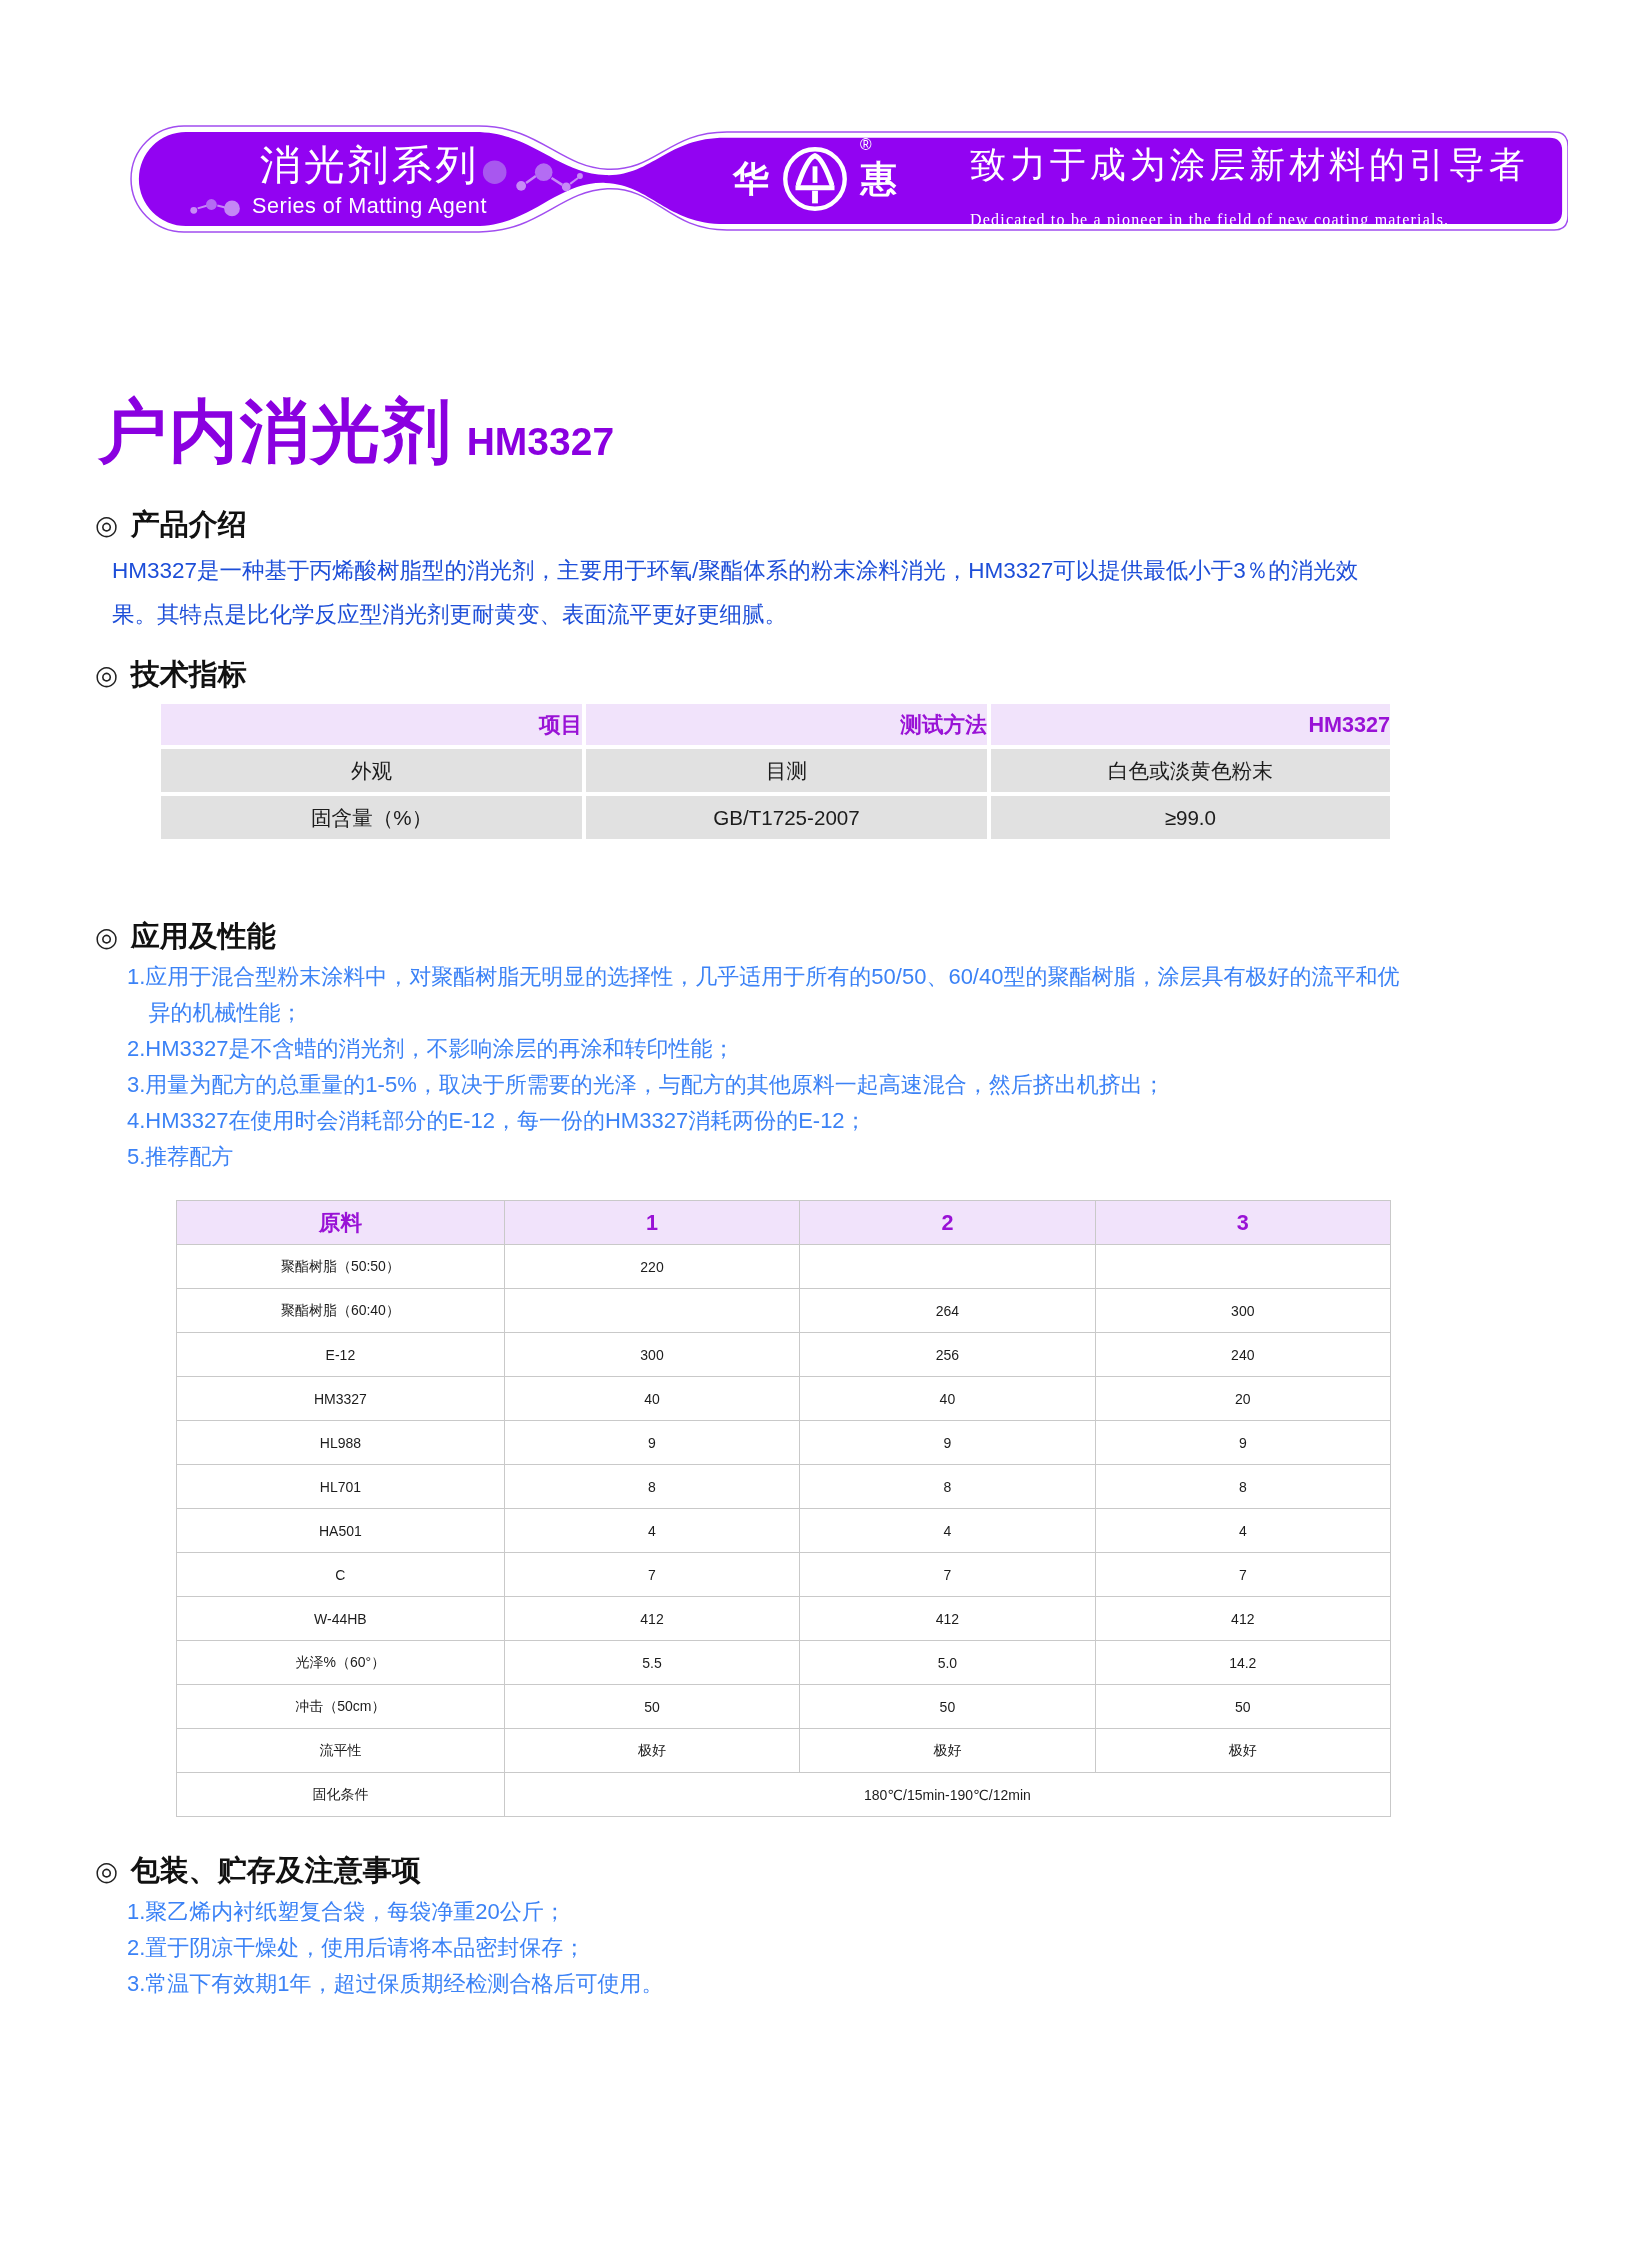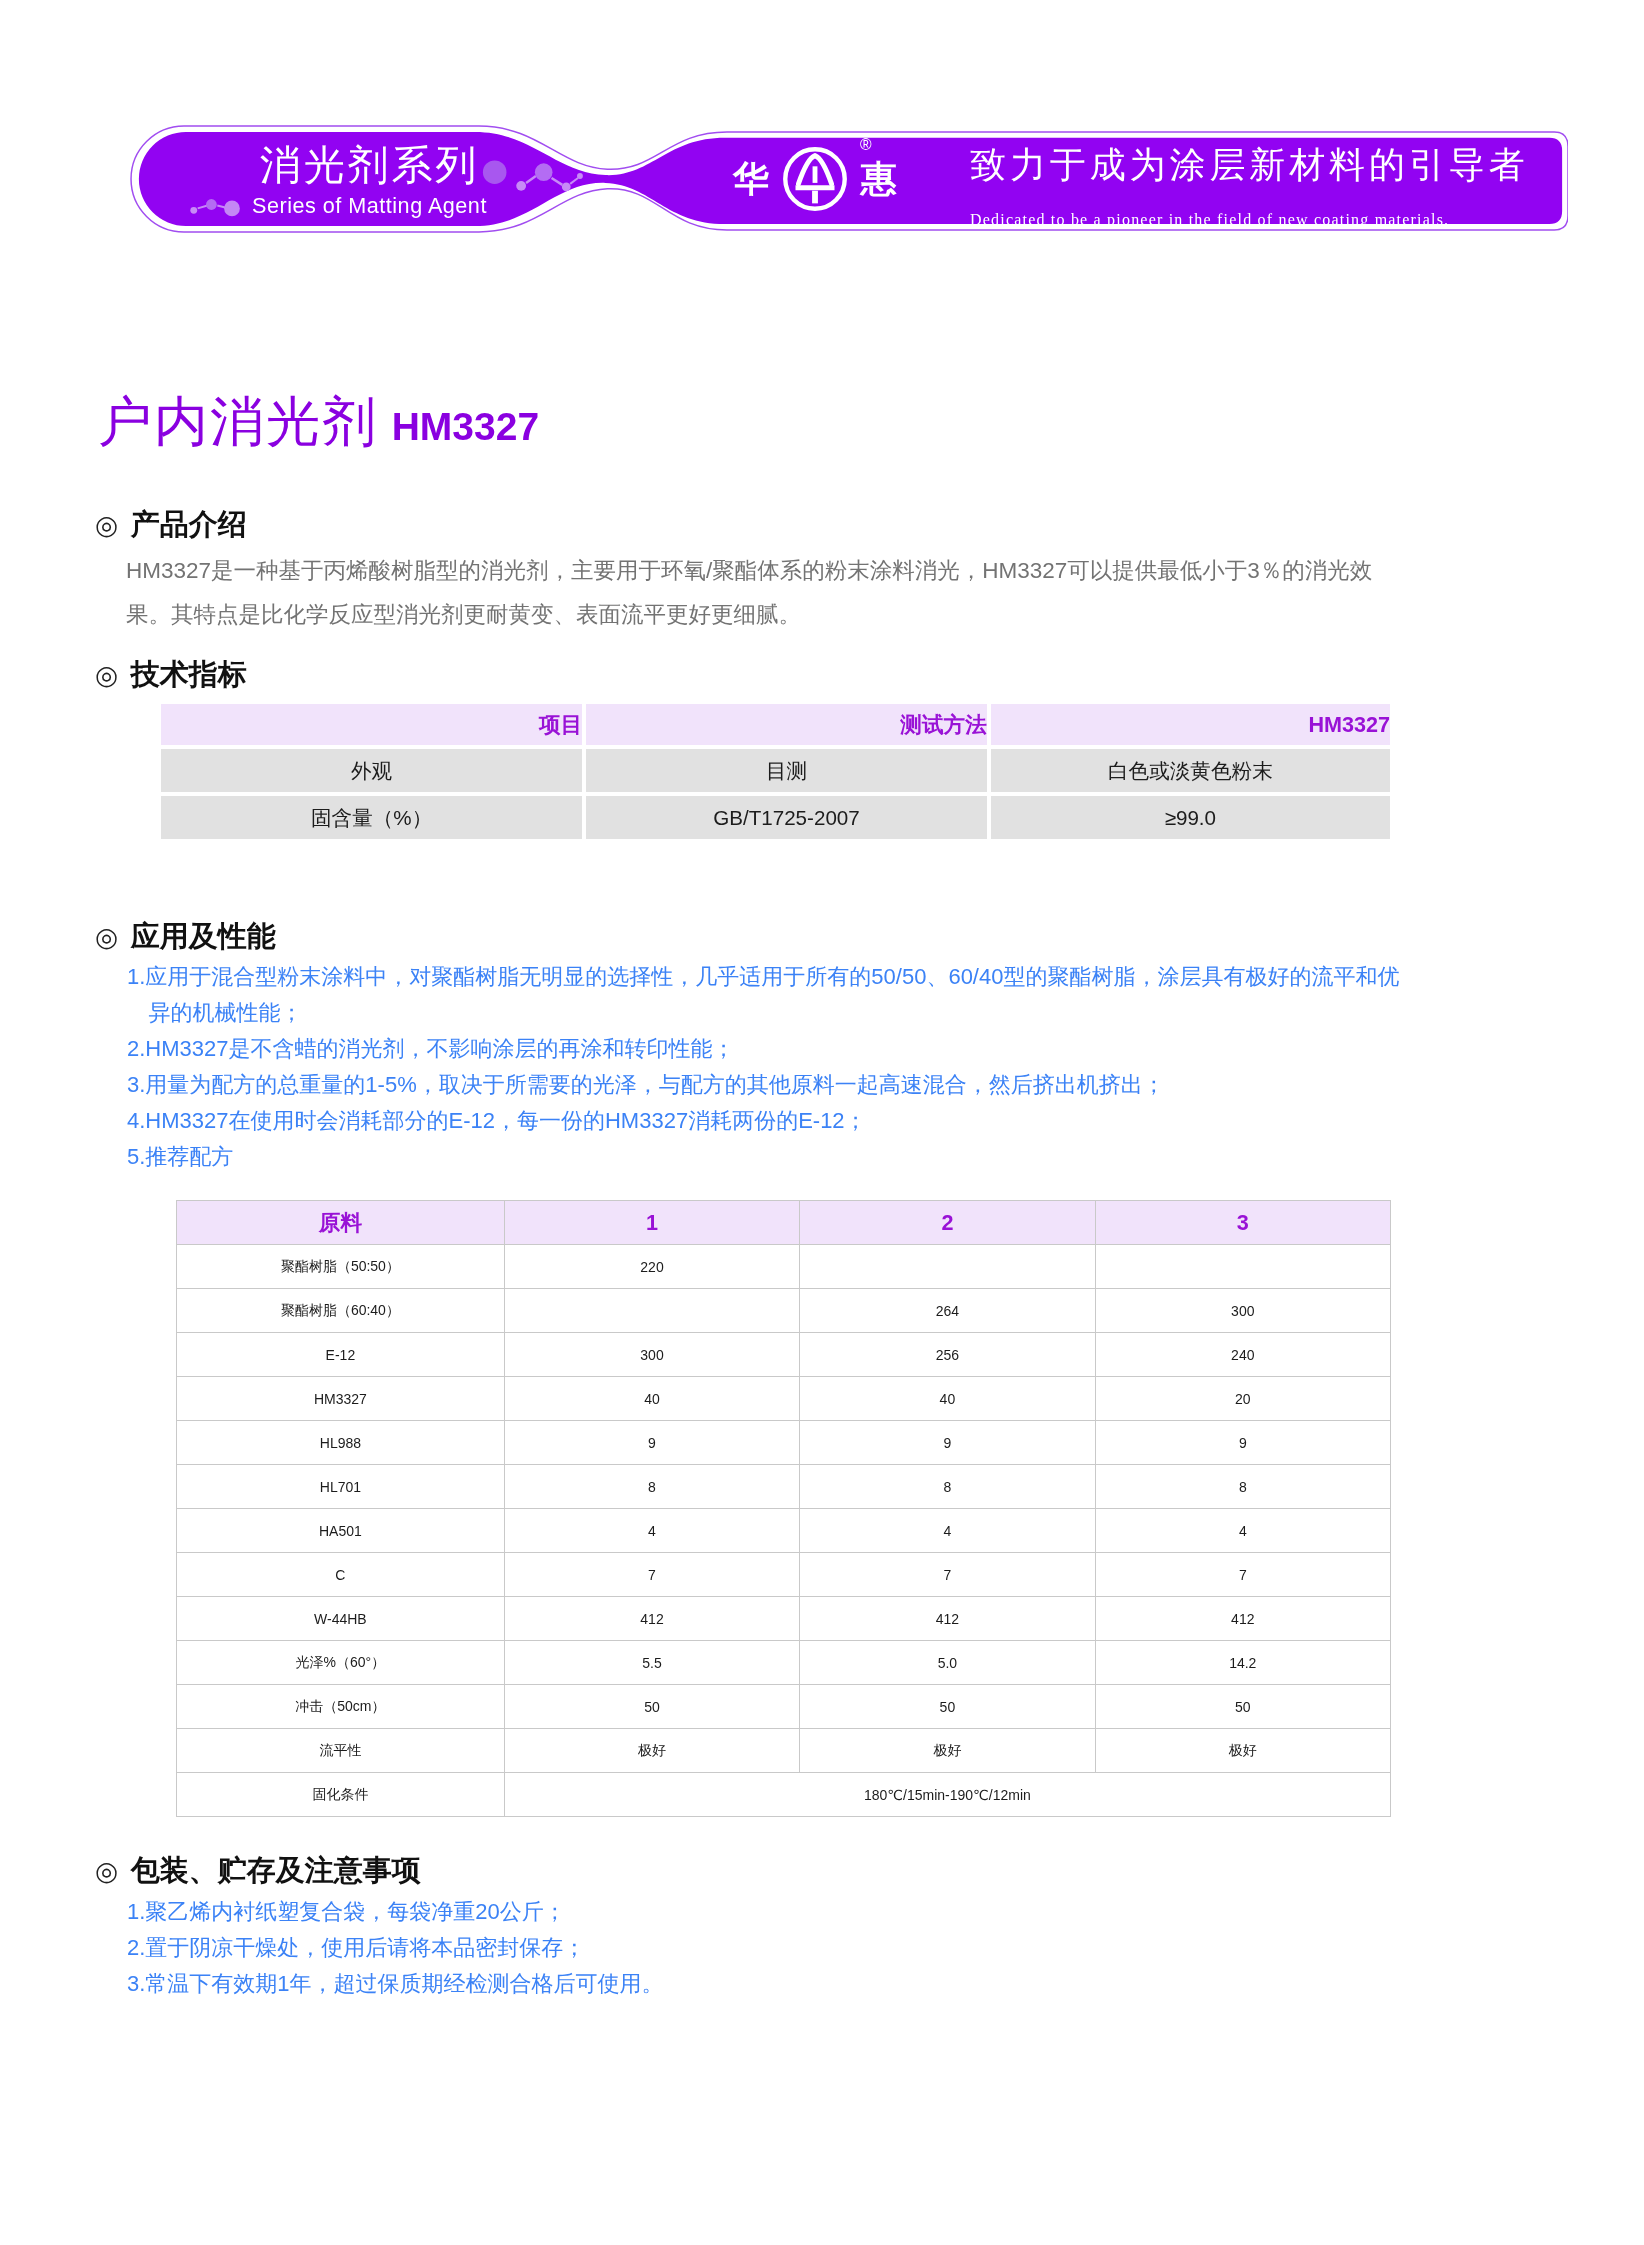--- a/index.html
+++ b/index.html
@@ -16,26 +16,26 @@
   .series-zh { font-size:41px; font-weight:normal; letter-spacing:2.9px; line-height:1.1; }
   .series-en { font-size:21.6px; margin-top:4.9px; letter-spacing:0.5px; }
   .logo-row { position:absolute; left:650px; top:0; height:112px; display:flex; align-items:center; gap:6.9px; color:#ffffff; }
   .logo-cn { font-size:36px; font-weight:bold; }
   .logo-reg { position:absolute; left:777px; top:12.7px; font-size:15.7px; color:#ffffff; }
   .slogan-block { position:absolute; left:887px; top:17.6px; color:#ffffff; }
   .slogan-zh { font-family:"Liberation Serif","DejaVu Serif",serif; font-size:36px; letter-spacing:3.9px; white-space:nowrap; }
   .slogan-en { font-family:"Liberation Serif","DejaVu Serif",serif; font-size:16px; margin-top:21px; letter-spacing:1.2px; white-space:nowrap; }
   
   .page-title { position:absolute; left:98px; top:386px; color:#8a00e0; display:flex; align-items:baseline; gap:13.7px; }
-  .page-title .zh { font-size:54px; font-weight:normal; letter-spacing:2px; }
+  .page-title .zh { font-size:69px; font-weight:bold; letter-spacing:2px; }
   .page-title .code { font-size:39px; font-weight:bold; }
   
   .section-heading { position:absolute; left:95px; display:flex; align-items:center; gap:12.7px; font-size:29px; font-weight:bold; color:#111; }
   .marker { font-size:26.5px; font-weight:normal; color:#222; }
-  .body-text { position:absolute; left:126px; font-size:22.5px; line-height:44px; color:#737373; }
+  .body-text { position:absolute; left:112px; font-size:22.5px; line-height:44px; color:#1d4ed8; }
   .list-text { position:absolute; left:127px; font-size:22px; line-height:36px; color:#3b82f6; }
   .list-text div { padding-left:21.6px; text-indent:-21.6px; }
   
   table.spec { position:absolute; left:157px; top:700px; width:1237px; border-collapse:separate; border-spacing:4.9px; }
   table.spec th { background:#f1e3fb; color:#9912d6; font-size:21.6px; font-weight:bold; height:41px; text-align:right; }
   table.spec td { background:#e1e1e1; color:#1c1c1c; font-size:20.6px; height:43px; text-align:center; }
   table.spec .c1 { width:34.5%; } table.spec .c2 { width:32.8%; } table.spec .c3 { width:32.7%; }
   
   table.form { position:absolute; left:176px; top:1200px; width:1215px; border-collapse:collapse; }
   table.form th { background:#f1e3fb; color:#9912d6; font-size:21.6px; font-weight:bold; height:44px; text-align:center; border:1px solid #c9c9c9; }

